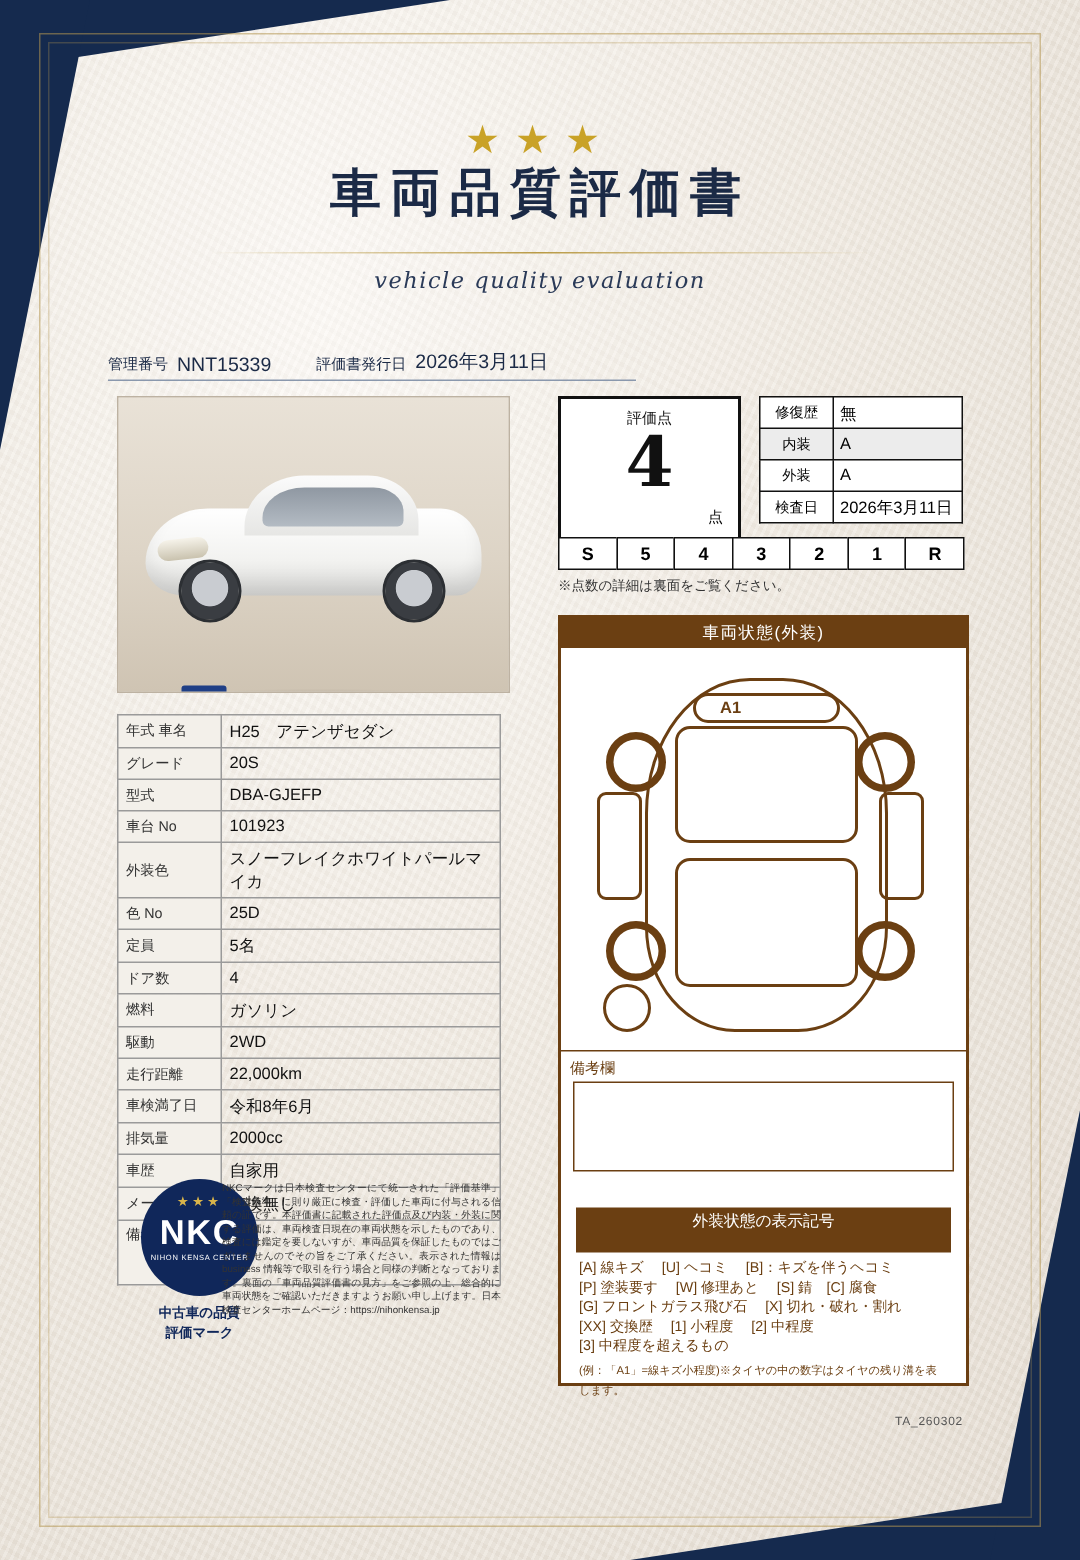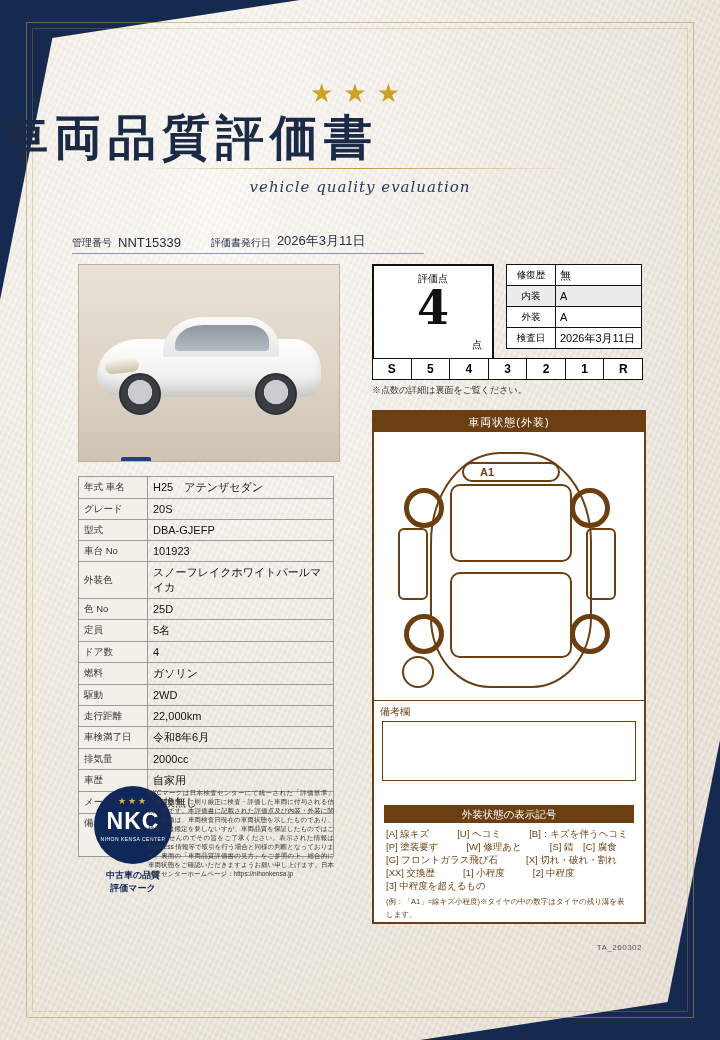--- a/index.html
+++ b/index.html
@@ -38,23 +38,23 @@
   }
   .frame:before{
     content:"";position:absolute;inset:5px;border:1px solid rgba(180,150,80,.30);
   }
   
   .stars{
     position:absolute;top:78px;left:0;right:0;text-align:center;
     color:#c9a227;font-size:26px;letter-spacing:10px;
   }
   .title{
-    position:absolute;top:106px;left:0;right:0;
+    position:absolute;top:106px;left:0;right:0;text-align:center;
     font-family:Liberation Serif, serif;
-    font-weight:bold;font-size:48px;color:#1b2a46;letter-spacing:6px;
+    font-weight:bold;font-size:34px;color:#1b2a46;letter-spacing:6px;
   }
   .title-rule{
     position:absolute;top:168px;left:140px;width:440px;height:1px;
     background:linear-gradient(90deg,rgba(190,160,90,0),#b99a45,rgba(190,160,90,0));
   }
   .subtitle{
     position:absolute;top:178px;left:0;right:0;text-align:center;
     font-family:"DejaVu Serif","Liberation Serif",serif;
     font-style:italic;font-size:15px;color:#2a3a58;letter-spacing:1px;
   }
@@ -195,27 +195,27 @@
     left:106px;top:34px;font-size:11px;color:#6b3f12;font-weight:bold;
   }
   .remarks{
     position:relative;height:92px;padding:4px 6px;
   }
   .remarks-lbl{font-size:10px;color:#6b3f12;}
   .remarks-box{
     position:absolute;left:8px;top:20px;right:8px;height:58px;border:1px solid #6b3f12;
   }
   .legend-head{
-    margin:4px 10px 0 10px;height:18px;background:#6b3f12;color:#fff;
+    margin:4px 10px 0 10px;height:30px;background:#6b3f12;color:#fff;
     font-size:10.5px;text-align:center;line-height:18px;
   }
   .legend{
     margin:4px 12px 0 12px;font-size:9.5px;color:#6b3f12;line-height:13px;
   }
-  .legend-row{display:flex;gap:28px;}
+  .legend-row{display:flex;gap:12px;}
   .legend-note{font-size:7.5px;margin-top:3px;color:#6b3f12;}
   
   .nkc{
     position:absolute;left:78px;top:786px;width:110px;text-align:center;
   }
   .nkc-circle{
     width:78px;height:78px;border-radius:50%;background:#10275a;margin:0 auto;
     color:#fff;position:relative;
   }
   .nkc-stars{position:absolute;top:10px;left:0;right:0;font-size:9px;color:#d9b44a;letter-spacing:2px;}

